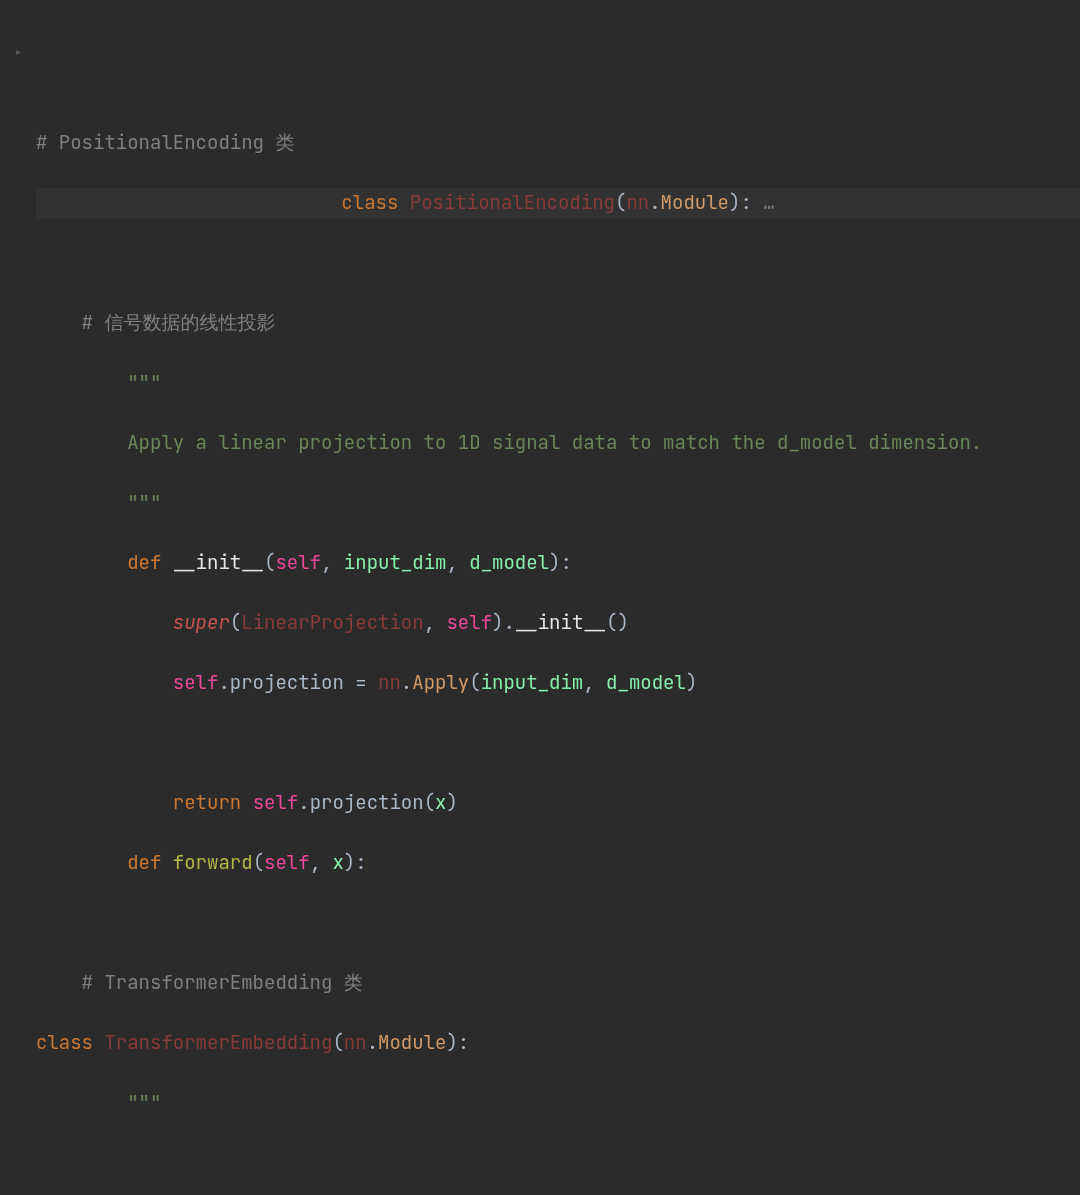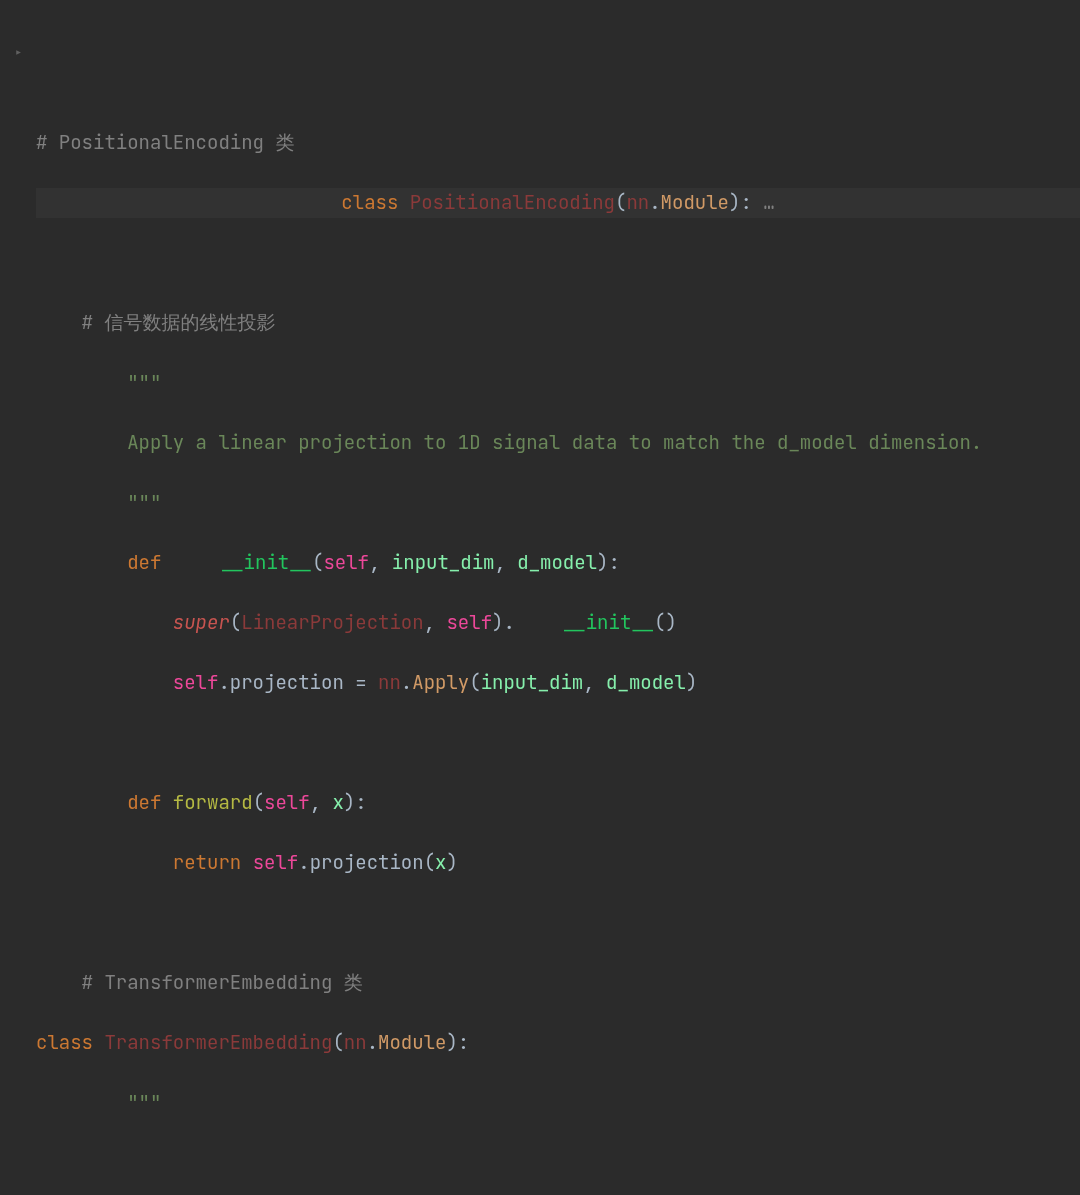--- a/index.html
+++ b/index.html
@@ -49,21 +49,21 @@
   .tok-kw      { color: #cc7832; }       
   .tok-kw2     { color: #c75450; font-style: italic; }       
   .tok-classnm { color: #8b3a3a; }       
   .tok-mod     { color: #8b3a3a; }       
   .tok-member  { color: #d19a66; }       
   .tok-paren   { color: #a9b7c6; }
   .tok-self    { color: #ec4899; }       
   .tok-param   { color: #86efac; }       
   .tok-func    { color: #b5b943; }       
   .tok-string  { color: #6a8759; }       
-  .tok-dunder  { color: #22c55e; margin-left: 48px; }
+  .tok-dunder  { color: #e5e5e5; }
   .tok-ret     { color: #cc7832; }
   .tok-dots    { color: #808080; }
 </style>
 </head>
 <body>
 
 <div class="editor">
   <div class="gutter">
     <span class="fold-arrow" style="top:38px">▸</span>
   </div>
@@ -72,22 +72,22 @@
 <span class="line hl-line"><span class="tok-kw">class </span><span class="tok-classnm">PositionalEncoding</span><span class="tok-paren">(</span><span class="tok-mod">nn</span><span>.</span><span class="tok-member">Module</span><span>):</span><span class="tok-dots"> …</span></span>
 <span class="line"><span></span></span>
 <span class="line"><span class="tok-comment">    # 信号数据的线性投影</span></span>
 <span class="line"><span class="tok-string">        """</span></span>
 <span class="line"><span class="tok-string">        Apply a linear projection to 1D signal data to match the d_model dimension.</span></span>
 <span class="line"><span class="tok-string">        """</span></span>
 <span class="line"><span class="tok-kw">        def </span><span class="tok-dunder">__init__</span><span>(</span><span class="tok-self">self</span><span>, </span><span class="tok-param">input_dim</span><span>, </span><span class="tok-param">d_model</span><span>):</span></span>
 <span class="line"><span>            </span><span class="tok-kw2">super</span><span>(</span><span class="tok-classnm">LinearProjection</span><span>, </span><span class="tok-self">self</span><span>).</span><span class="tok-dunder">__init__</span><span>()</span></span>
 <span class="line"><span>            </span><span class="tok-self">self</span><span>.projection = </span><span class="tok-mod">nn</span><span>.</span><span class="tok-member">Apply</span><span>(</span><span class="tok-param">input_dim</span><span>, </span><span class="tok-param">d_model</span><span>)</span></span>
 <span class="line"><span></span></span>
+<span class="line"><span>            </span><span class="tok-ret">return </span><span class="tok-self">self</span><span>.projection(</span><span class="tok-param">x</span><span>)</span></span>
 <span class="line"><span class="tok-kw">        def </span><span class="tok-func">forward</span><span>(</span><span class="tok-self">self</span><span>, </span><span class="tok-param">x</span><span>):</span></span>
-<span class="line"><span>            </span><span class="tok-ret">return </span><span class="tok-self">self</span><span>.projection(</span><span class="tok-param">x</span><span>)</span></span>
 <span class="line"><span></span></span>
 <span class="line"><span class="tok-comment">    # TransformerEmbedding 类</span></span>
 <span class="line"><span class="tok-kw">class </span><span class="tok-classnm">TransformerEmbedding</span><span class="tok-paren">(</span><span class="tok-mod">nn</span><span>.</span><span class="tok-member">Module</span><span>):</span></span>
 <span class="line"><span class="tok-string">        """</span></span>
 
 
 
 
 
 

